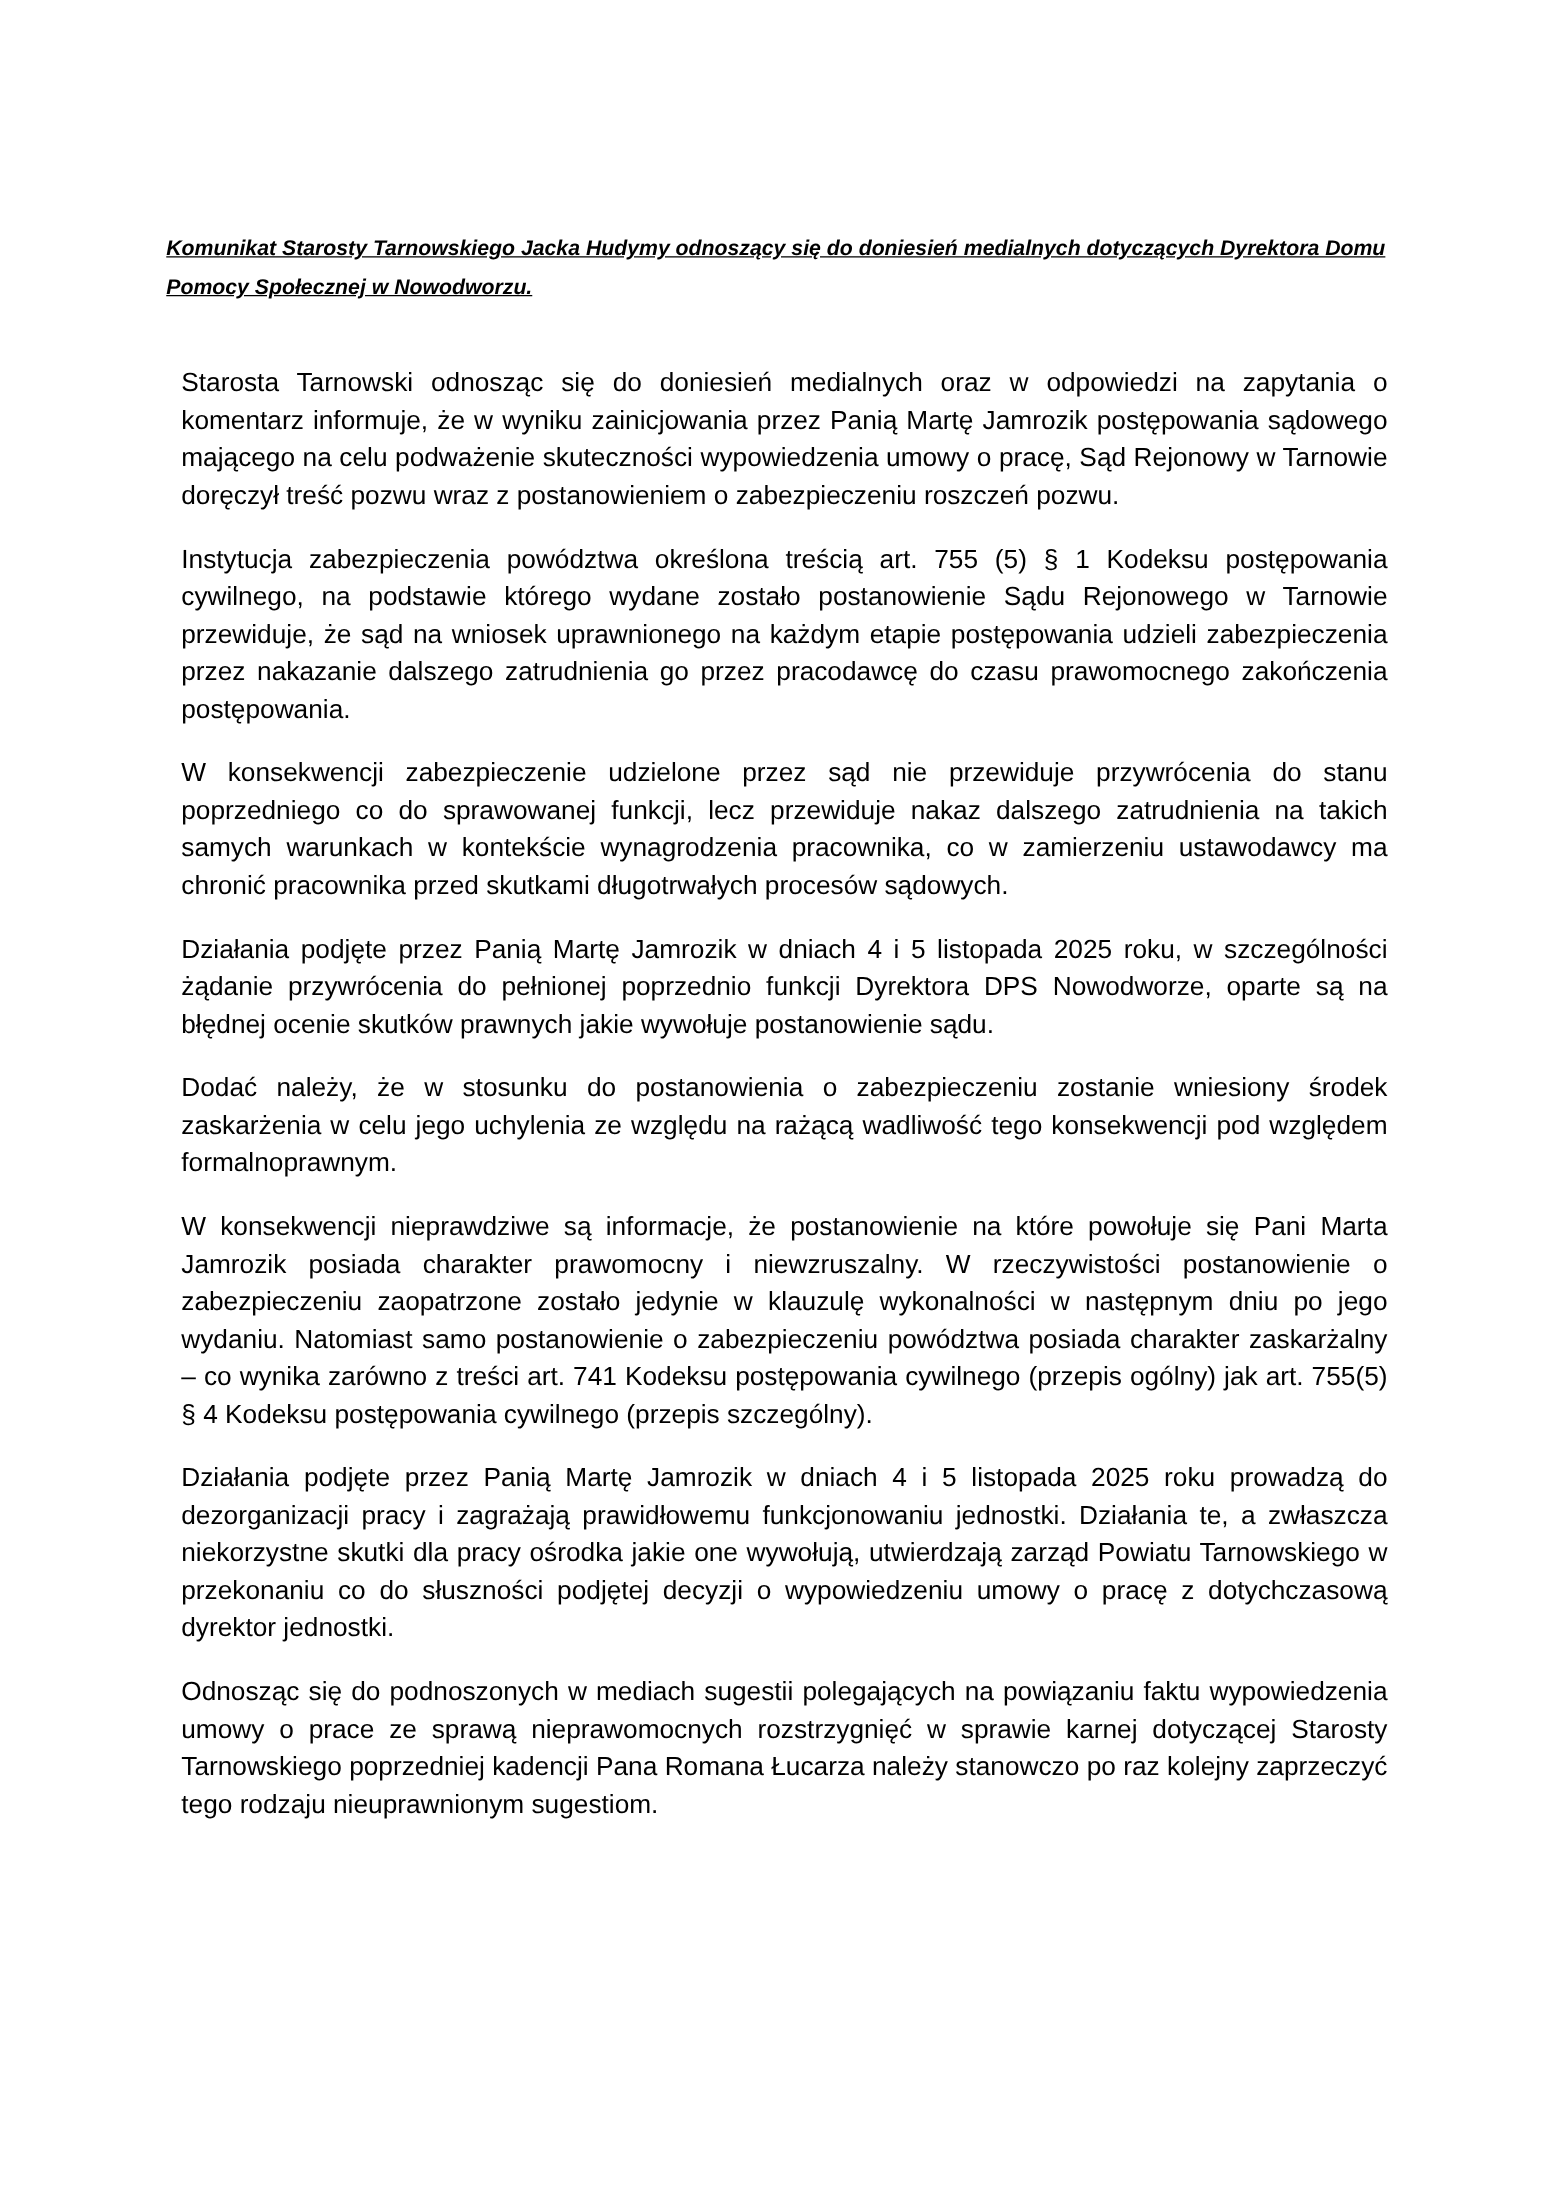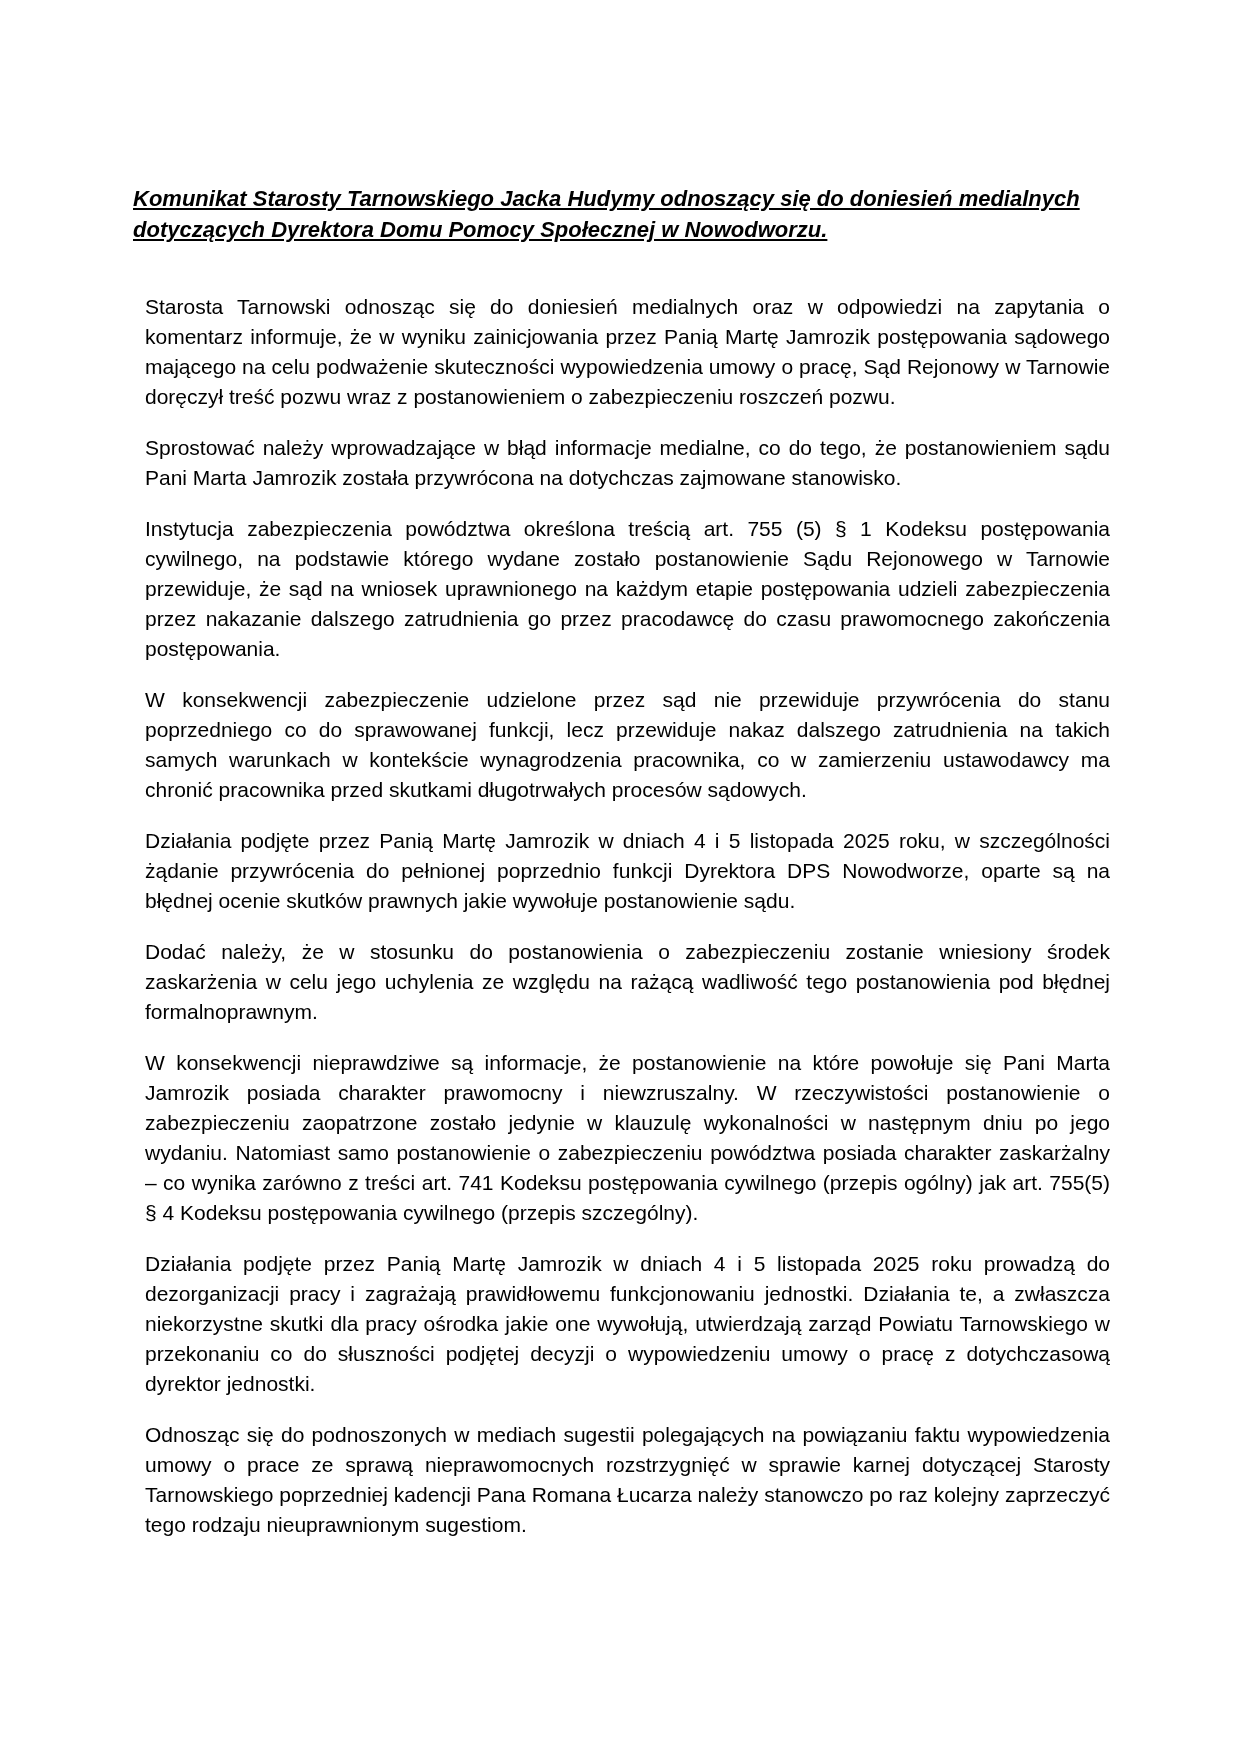--- a/index.html
+++ b/index.html
@@ -14,21 +14,21 @@
     height: 1755px;
     margin: 0 auto;
     background: #ffffff;
     box-sizing: border-box;
     padding: 183px 130px 0 133px;
     font-family: "Liberation Sans", "DejaVu Sans", sans-serif;
     color: #000000;
     overflow: hidden;
   }
   .doc-title {
-    font-size: 22px;
+    font-size: 17px;
     line-height: 31px;
     font-weight: bold;
     font-style: italic;
     text-decoration: underline;
     text-align: left;
     margin: 0 0 47px 0;
   }
   .body-para {
     font-size: 21px;
     line-height: 30px;
@@ -39,21 +39,20 @@
     margin-bottom: 0;
   }
 </style>
 </head>
 <body>
 
 <div class="page">
   <h1 class="doc-title">Komunikat Starosty Tarnowskiego Jacka Hudymy odnoszący się do doniesień medialnych dotyczących Dyrektora Domu Pomocy Społecznej w Nowodworzu.</h1>
 
   <p class="body-para">Starosta Tarnowski odnosząc się do doniesień medialnych oraz w odpowiedzi na zapytania o komentarz informuje, że w wyniku zainicjowania przez Panią Martę Jamrozik postępowania sądowego mającego na celu podważenie skuteczności wypowiedzenia umowy o pracę, Sąd Rejonowy w Tarnowie doręczył treść pozwu wraz z postanowieniem o zabezpieczeniu roszczeń pozwu.</p>
-  <p class="body-para">Sprostować należy wprowadzające w błąd informacje medialne, co do tego, że postanowieniem sądu Pani Marta Jamrozik została przywrócona na dotychczas zajmowane stanowisko.</p>
   <p class="body-para">Instytucja zabezpieczenia powództwa określona treścią art. 755 (5) § 1 Kodeksu postępowania cywilnego, na podstawie którego wydane zostało postanowienie Sądu Rejonowego w Tarnowie przewiduje, że sąd na wniosek uprawnionego na każdym etapie postępowania udzieli zabezpieczenia przez nakazanie dalszego zatrudnienia go przez pracodawcę do czasu prawomocnego zakończenia postępowania.</p>
   <p class="body-para">W konsekwencji zabezpieczenie udzielone przez sąd nie przewiduje przywrócenia do stanu poprzedniego co do sprawowanej funkcji, lecz przewiduje nakaz dalszego zatrudnienia na takich samych warunkach w kontekście wynagrodzenia pracownika, co w zamierzeniu ustawodawcy ma chronić pracownika przed skutkami długotrwałych procesów sądowych.</p>
   <p class="body-para">Działania podjęte przez Panią Martę Jamrozik w dniach  4 i 5 listopada 2025 roku, w szczególności żądanie przywrócenia do pełnionej poprzednio funkcji Dyrektora DPS Nowodworze, oparte są na błędnej ocenie skutków prawnych jakie wywołuje postanowienie sądu.</p>
-  <p class="body-para">Dodać należy, że w stosunku do postanowienia o zabezpieczeniu zostanie wniesiony środek zaskarżenia w celu jego uchylenia ze względu na rażącą wadliwość tego postanowienia pod błędnej formalnoprawnym.</p>
+  <p class="body-para">Dodać należy, że w stosunku do postanowienia o zabezpieczeniu zostanie wniesiony środek zaskarżenia w celu jego uchylenia ze względu na rażącą wadliwość tego konsekwencji pod względem formalnoprawnym.</p>
   <p class="body-para">W konsekwencji nieprawdziwe są informacje, że postanowienie na które powołuje się Pani Marta Jamrozik posiada charakter prawomocny i niewzruszalny. W rzeczywistości postanowienie o zabezpieczeniu zaopatrzone zostało jedynie w klauzulę wykonalności w następnym dniu po jego wydaniu. Natomiast samo postanowienie o zabezpieczeniu powództwa posiada charakter zaskarżalny – co wynika zarówno z treści art. 741 Kodeksu postępowania cywilnego (przepis ogólny) jak art. 755(5) § 4 Kodeksu postępowania cywilnego (przepis szczególny).</p>
   <p class="body-para">Działania podjęte przez Panią Martę Jamrozik w dniach  4 i 5 listopada 2025 roku prowadzą do dezorganizacji pracy i zagrażają prawidłowemu funkcjonowaniu jednostki. Działania te, a zwłaszcza niekorzystne skutki dla pracy ośrodka jakie one wywołują, utwierdzają zarząd Powiatu Tarnowskiego w przekonaniu co do słuszności podjętej decyzji o wypowiedzeniu umowy o pracę z dotychczasową dyrektor jednostki.</p>
   <p class="body-para">Odnosząc się do podnoszonych w mediach sugestii polegających na powiązaniu faktu wypowiedzenia umowy o prace ze sprawą nieprawomocnych rozstrzygnięć w sprawie karnej dotyczącej Starosty Tarnowskiego poprzedniej kadencji Pana Romana Łucarza należy stanowczo po raz kolejny zaprzeczyć tego rodzaju nieuprawnionym sugestiom.</p>
 </div>
 
 </body></html>

